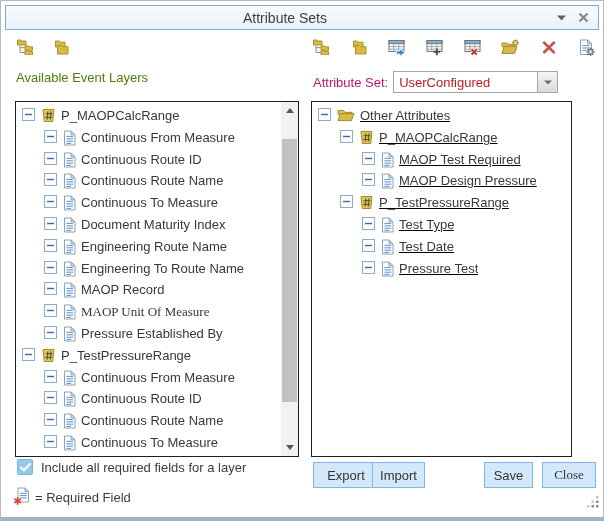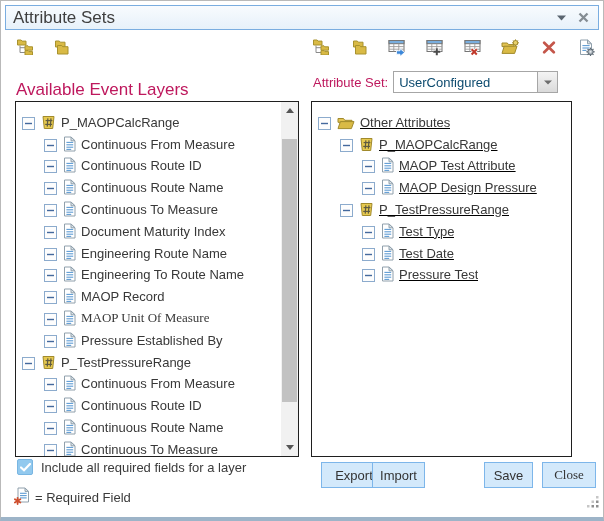--- a/index.html
+++ b/index.html
@@ -12,62 +12,62 @@
   .window{
     position:absolute;inset:0;box-sizing:border-box;
     border:1px solid #b9b9b9;border-bottom:4px solid #9db4c8;background:#fff;
   }
   
   .titlebar{
     position:absolute;left:4px;top:4px;right:4px;height:25px;box-sizing:border-box;
     background:linear-gradient(#f8fbfe,#e7f1fa);
     border:1px solid #7aade0;display:flex;align-items:center;
   }
-  .title{flex:1;font-size:17px;color:#3f3f3f;padding-left:7px;}
+  .title{flex:1;font-size:14px;color:#3f3f3f;padding-left:7px;text-align:center;}
   .tb-controls{display:flex;align-items:center;gap:12px;padding-right:9px;}
   .tb-controls span{display:flex;align-items:center;cursor:default;}
   
   .toolbar{position:absolute;left:14px;top:37px;right:9px;height:22px;}
   .tb-left{position:absolute;left:0;top:0;display:flex;gap:17px;}
   .tb-right{position:absolute;left:296px;top:0;width:285px;display:flex;justify-content:space-between;}
   .tb-btn{width:19px;height:18px;display:flex;align-items:center;justify-content:center;}
   
-  .label-left{position:absolute;left:15px;top:79px;font-size:17px;color:#be185d;}
+  .label-left{position:absolute;left:15px;top:69px;font-size:13px;color:#4d7c0f;}
   .attrset{position:absolute;left:312px;top:70px;width:245px;display:flex;align-items:center;}
   .attrset-label{font-size:13px;color:#be185d;white-space:nowrap;margin-right:5px;}
   .combo{flex:1;height:22px;box-sizing:border-box;border:1px solid #a6a6a6;background:#fff;display:flex;}
-  .combo-value{flex:1;font-size:13px;color:#0c4a6e;padding:3px 0 0 5px;overflow:hidden;white-space:nowrap;}
+  .combo-value{flex:1;font-size:13px;color:#b91c1c;padding:3px 0 0 5px;overflow:hidden;white-space:nowrap;}
   .combo-arrow{width:19px;border-left:1px solid #a6a6a6;background:linear-gradient(#f4f4f4,#dadada);
     display:flex;align-items:center;justify-content:center;}
   
   .panel{position:absolute;top:100px;height:356px;box-sizing:border-box;border:1px solid #1f1f1f;
     background:#fff;overflow:hidden;}
   .panel.pleft{left:14px;width:284px;}
   .panel.pright{left:310px;width:261px;text-decoration:underline;}
   .tree{padding-top:6px;}
   .panel.pleft .tree{margin-right:17px;}
-  .tree-row{height:21.8px;display:flex;align-items:flex-end;font-size:13px;color:#383838;white-space:nowrap;}
+  .tree-row{height:21.8px;display:flex;align-items:flex-start;font-size:13px;color:#383838;white-space:nowrap;}
   .expander{width:13px;height:13px;margin-right:6px;flex:none;display:flex;}
   .node-icon{margin-right:5px;flex:none;display:flex;align-items:center;}
   .node-label{overflow:hidden;}
   
   .vscroll{position:absolute;top:0;right:0;bottom:0;width:17px;background:#f1f1f1;}
   .vs-btn{position:absolute;left:0;right:0;height:17px;display:flex;align-items:center;justify-content:center;background:#f1f1f1;}
   .vs-btn.up{top:0;} .vs-btn.down{bottom:0;}
   .vs-thumb{position:absolute;left:1px;right:1px;top:37px;height:263px;background:#c2c2c2;}
   
   .chk-row{position:absolute;left:16px;top:458px;display:flex;align-items:center;gap:8px;}
   .checkbox{width:16px;height:16px;box-sizing:border-box;border:1px solid #79b6e2;border-radius:2px;
     background:#92c9ee;display:flex;align-items:center;justify-content:center;}
   .chk-label{font-size:13px;color:#3b3b3b;}
   .req-row{position:absolute;left:13px;top:486px;display:flex;align-items:center;gap:5px;font-size:13px;color:#3b3b3b;}
   .btn{position:absolute;top:461px;height:26px;box-sizing:border-box;
     background:#d3e9fb;border:1px solid #7db6ea;font-size:13px;color:#333;
     display:flex;align-items:center;justify-content:center;font-family:"Liberation Sans",sans-serif;}
-  #btn-export{left:320px;width:66px;}
+  #btn-export{left:312px;width:66px;}
   #btn-import{left:371px;width:53px;}
   #btn-save{left:483px;width:49px;text-align:right;}
   #btn-close{left:541px;width:54px;font-family:Liberation Serif, serif;}
   .grip{position:absolute;right:4px;bottom:5px;}
 </style>
 </head>
 <body>
 
 <div class="window">
 
@@ -618,21 +618,21 @@
               <path d="M1.5 1 H8 l4 3.8 V15 H1.5 Z" fill="#fff" stroke="#90a0ac"></path>
               <path d="M8 1 V4.8 H12 Z" fill="#dde4e9" stroke="#90a0ac"></path>
               <g stroke="#5e9bd3" stroke-width="1.1">
                 <line x1="3.4" y1="6.4" x2="10.2" y2="6.4"></line>
                 <line x1="3.4" y1="8.8" x2="10.2" y2="8.8"></line>
                 <line x1="3.4" y1="11.2" x2="10.2" y2="11.2"></line>
                 <line x1="3.4" y1="13.4" x2="8.2" y2="13.4"></line>
               </g>
             </svg>
           </span>
-          <span class="node-label">MAOP Test Attribute</span>
+          <span class="node-label">MAOP Test Required</span>
         </div>
         <div class="tree-row" style="padding-left: 50px;">
           <span class="expander">
             <svg width="13" height="13" viewBox="0 0 13 13">
               <rect x="0.5" y="0.5" width="12" height="12" fill="#fdfdfd" stroke="#8cabcd"></rect>
               <line x1="3" y1="6.5" x2="10" y2="6.5" stroke="#44699d" stroke-width="1.4"></line>
             </svg>
           </span>
           <span class="node-icon">
             <svg width="13" height="16" viewBox="0 0 13 16">

